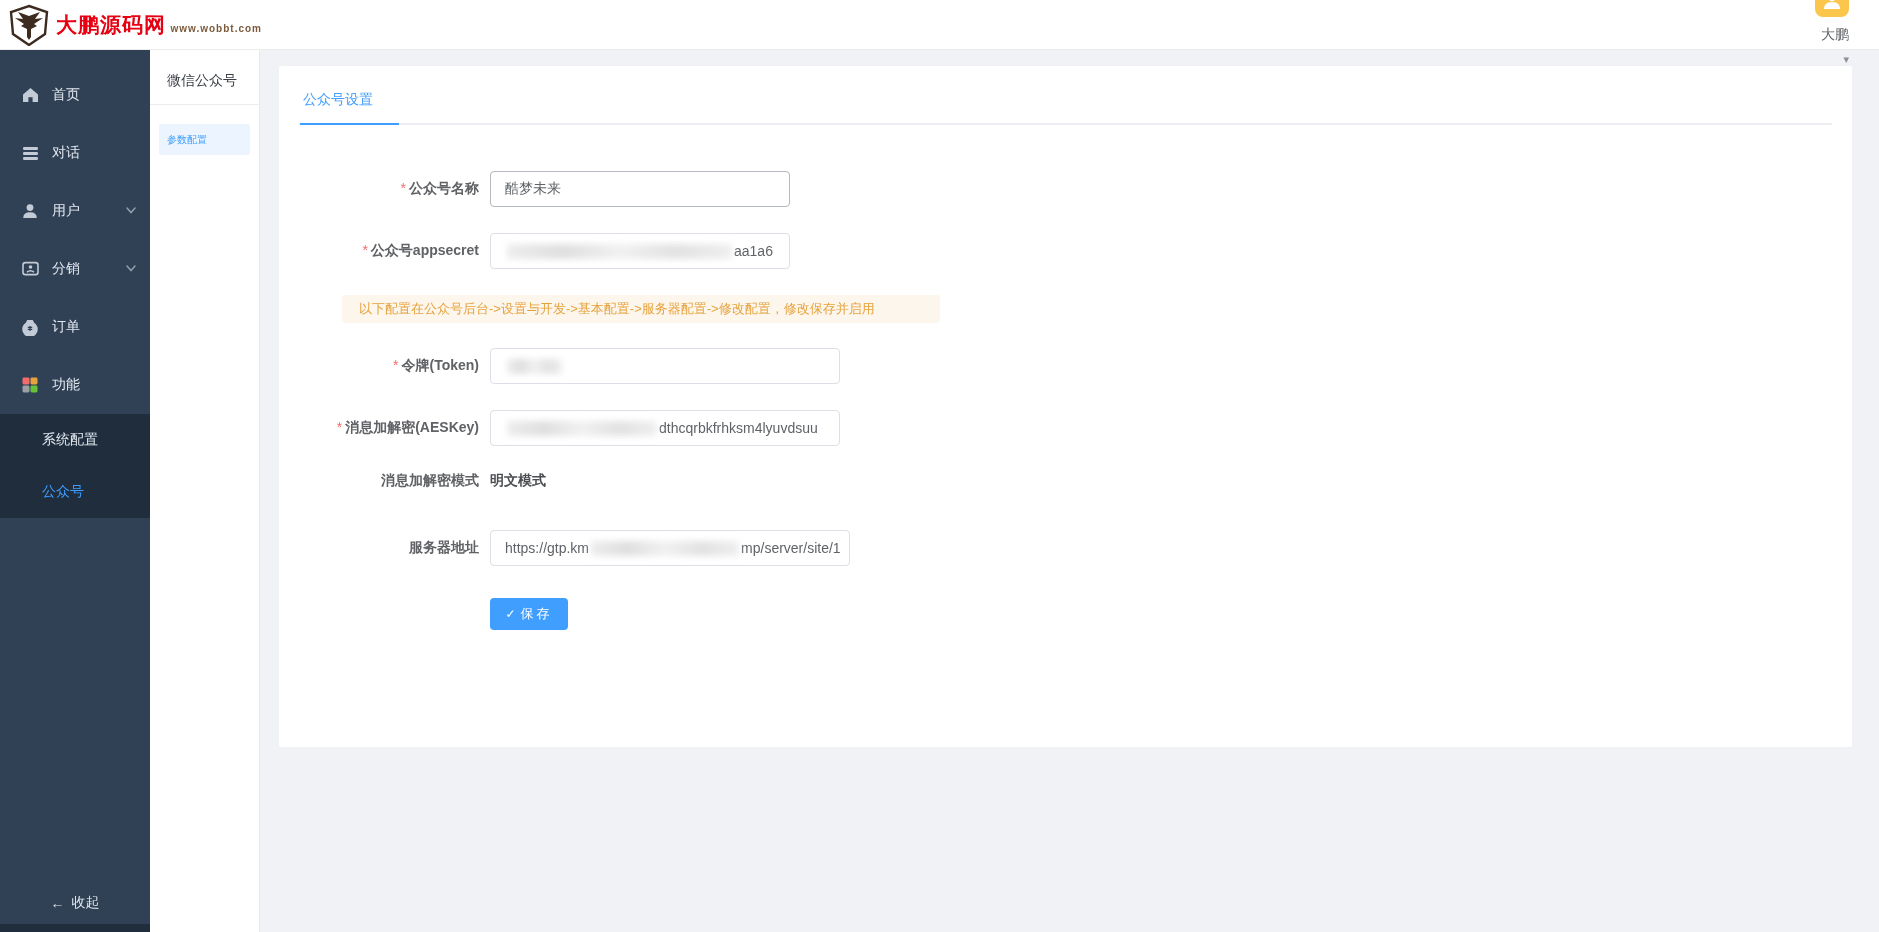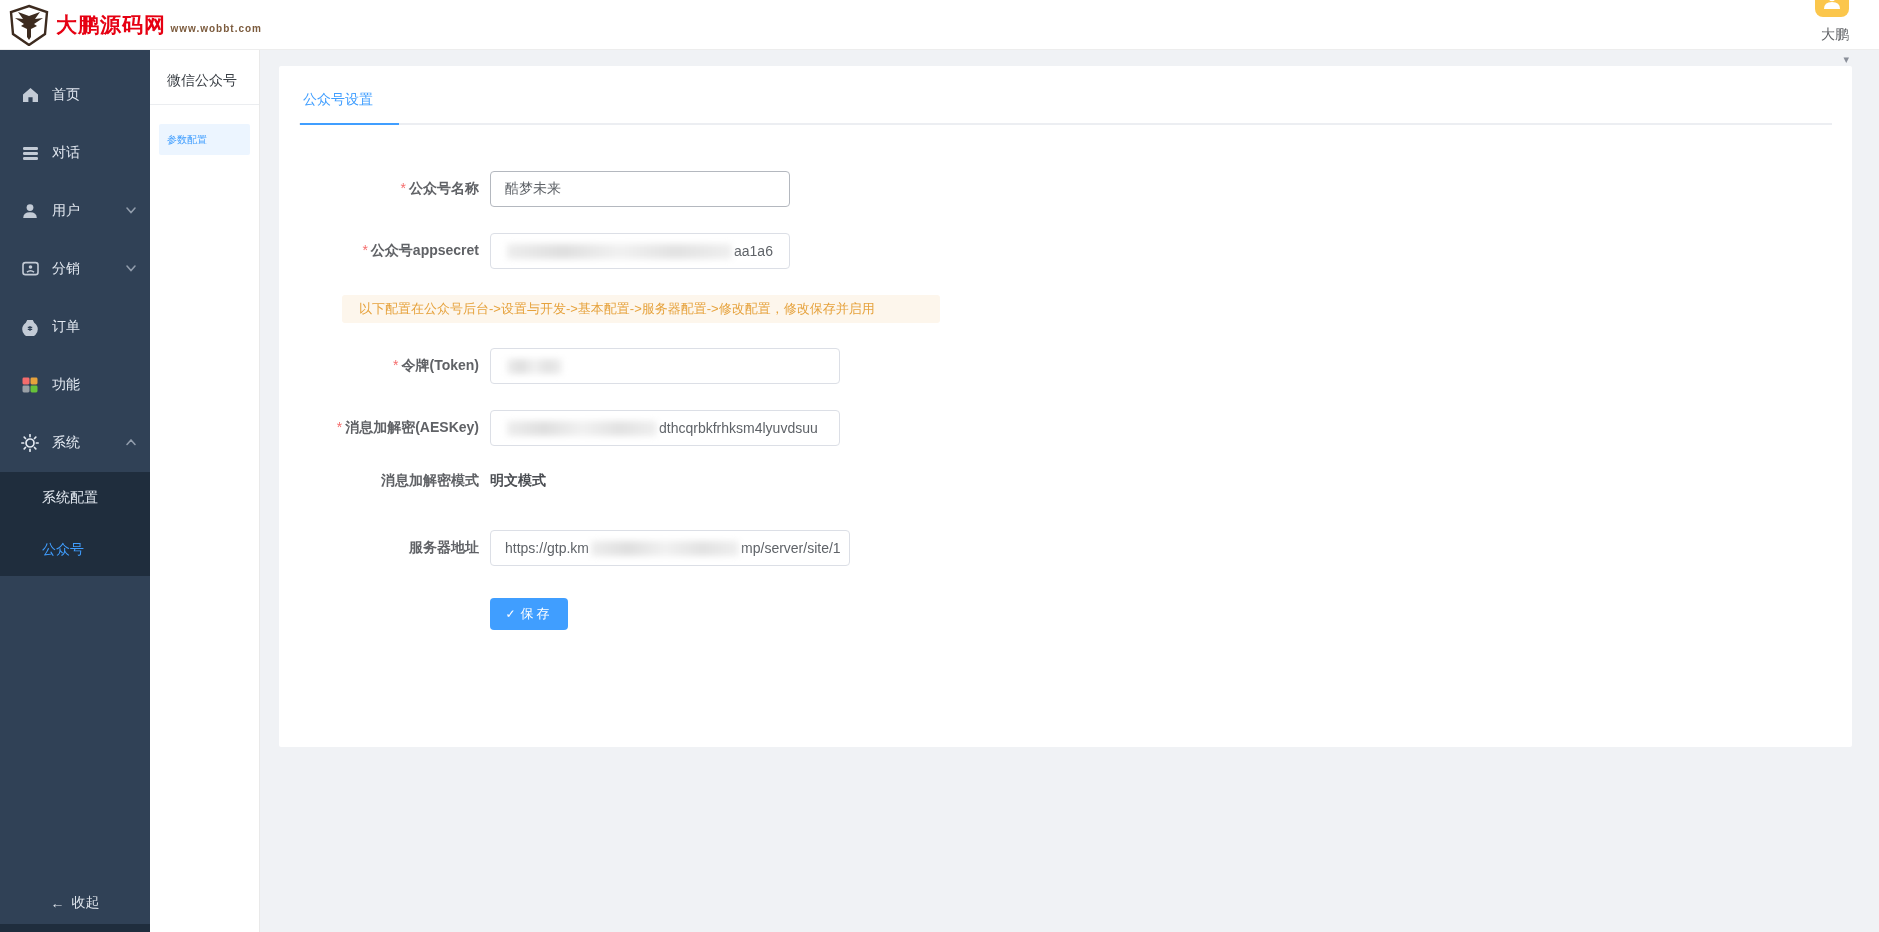--- a/index.html
+++ b/index.html
@@ -178,43 +178,20 @@
           <svg width="16" height="16" viewBox="0 0 16 16">
             <rect x="0.5" y="0.5" width="7" height="7" rx="1.4" fill="#f56c6c"></rect>
             <rect x="8.5" y="0.5" width="7" height="7" rx="1.4" fill="#e6a23c"></rect>
             <rect x="0.5" y="8.5" width="7" height="7" rx="1.4" fill="#9aa0a6"></rect>
             <rect x="8.5" y="8.5" width="7" height="7" rx="1.4" fill="#67c23a"></rect>
           </svg>
         </span>
         <span class="mi-label">功能</span>
       </div>
 
-      <div class="menu-item">
-        <span class="mi-icon">
-          <svg width="18" height="18" viewBox="0 0 18 18">
-            <g stroke="#e3e9f1" stroke-width="1.7" stroke-linecap="round">
-              <circle cx="9" cy="9" r="4" fill="none"></circle>
-              <line x1="9" y1="0.8" x2="9" y2="2.6"></line>
-                <line x1="9" y1="15.4" x2="9" y2="17.2"></line>
-              <line x1="0.8" y1="9" x2="2.6" y2="9"></line>
-                <line x1="15.4" y1="9" x2="17.2" y2="9"></line>
-              <line x1="3.2" y1="3.2" x2="4.5" y2="4.5"></line>
-                <line x1="13.5" y1="13.5" x2="14.8" y2="14.8"></line>
-              <line x1="3.2" y1="14.8" x2="4.5" y2="13.5"></line>
-                <line x1="13.5" y1="4.5" x2="14.8" y2="3.2"></line>
-            </g>
-          </svg>
-        </span>
-        <span class="mi-label">系统</span>
-        <span class="mi-arrow">
-          <svg width="10" height="7" viewBox="0 0 10 7">
-              <polyline points="1,5.5 5,1 9,5.5" fill="none" stroke="#aab4c2" stroke-width="1.5" stroke-linecap="round"></polyline>
-            </svg>
-        </span>
-      </div>
     </div>
 
     <div class="submenu">
       <div class="submenu-item">系统配置</div>
       <div class="submenu-item active">公众号</div>
     </div>
 
     <div class="sb-spacer"></div>
 
     <div class="collapse-bar">

